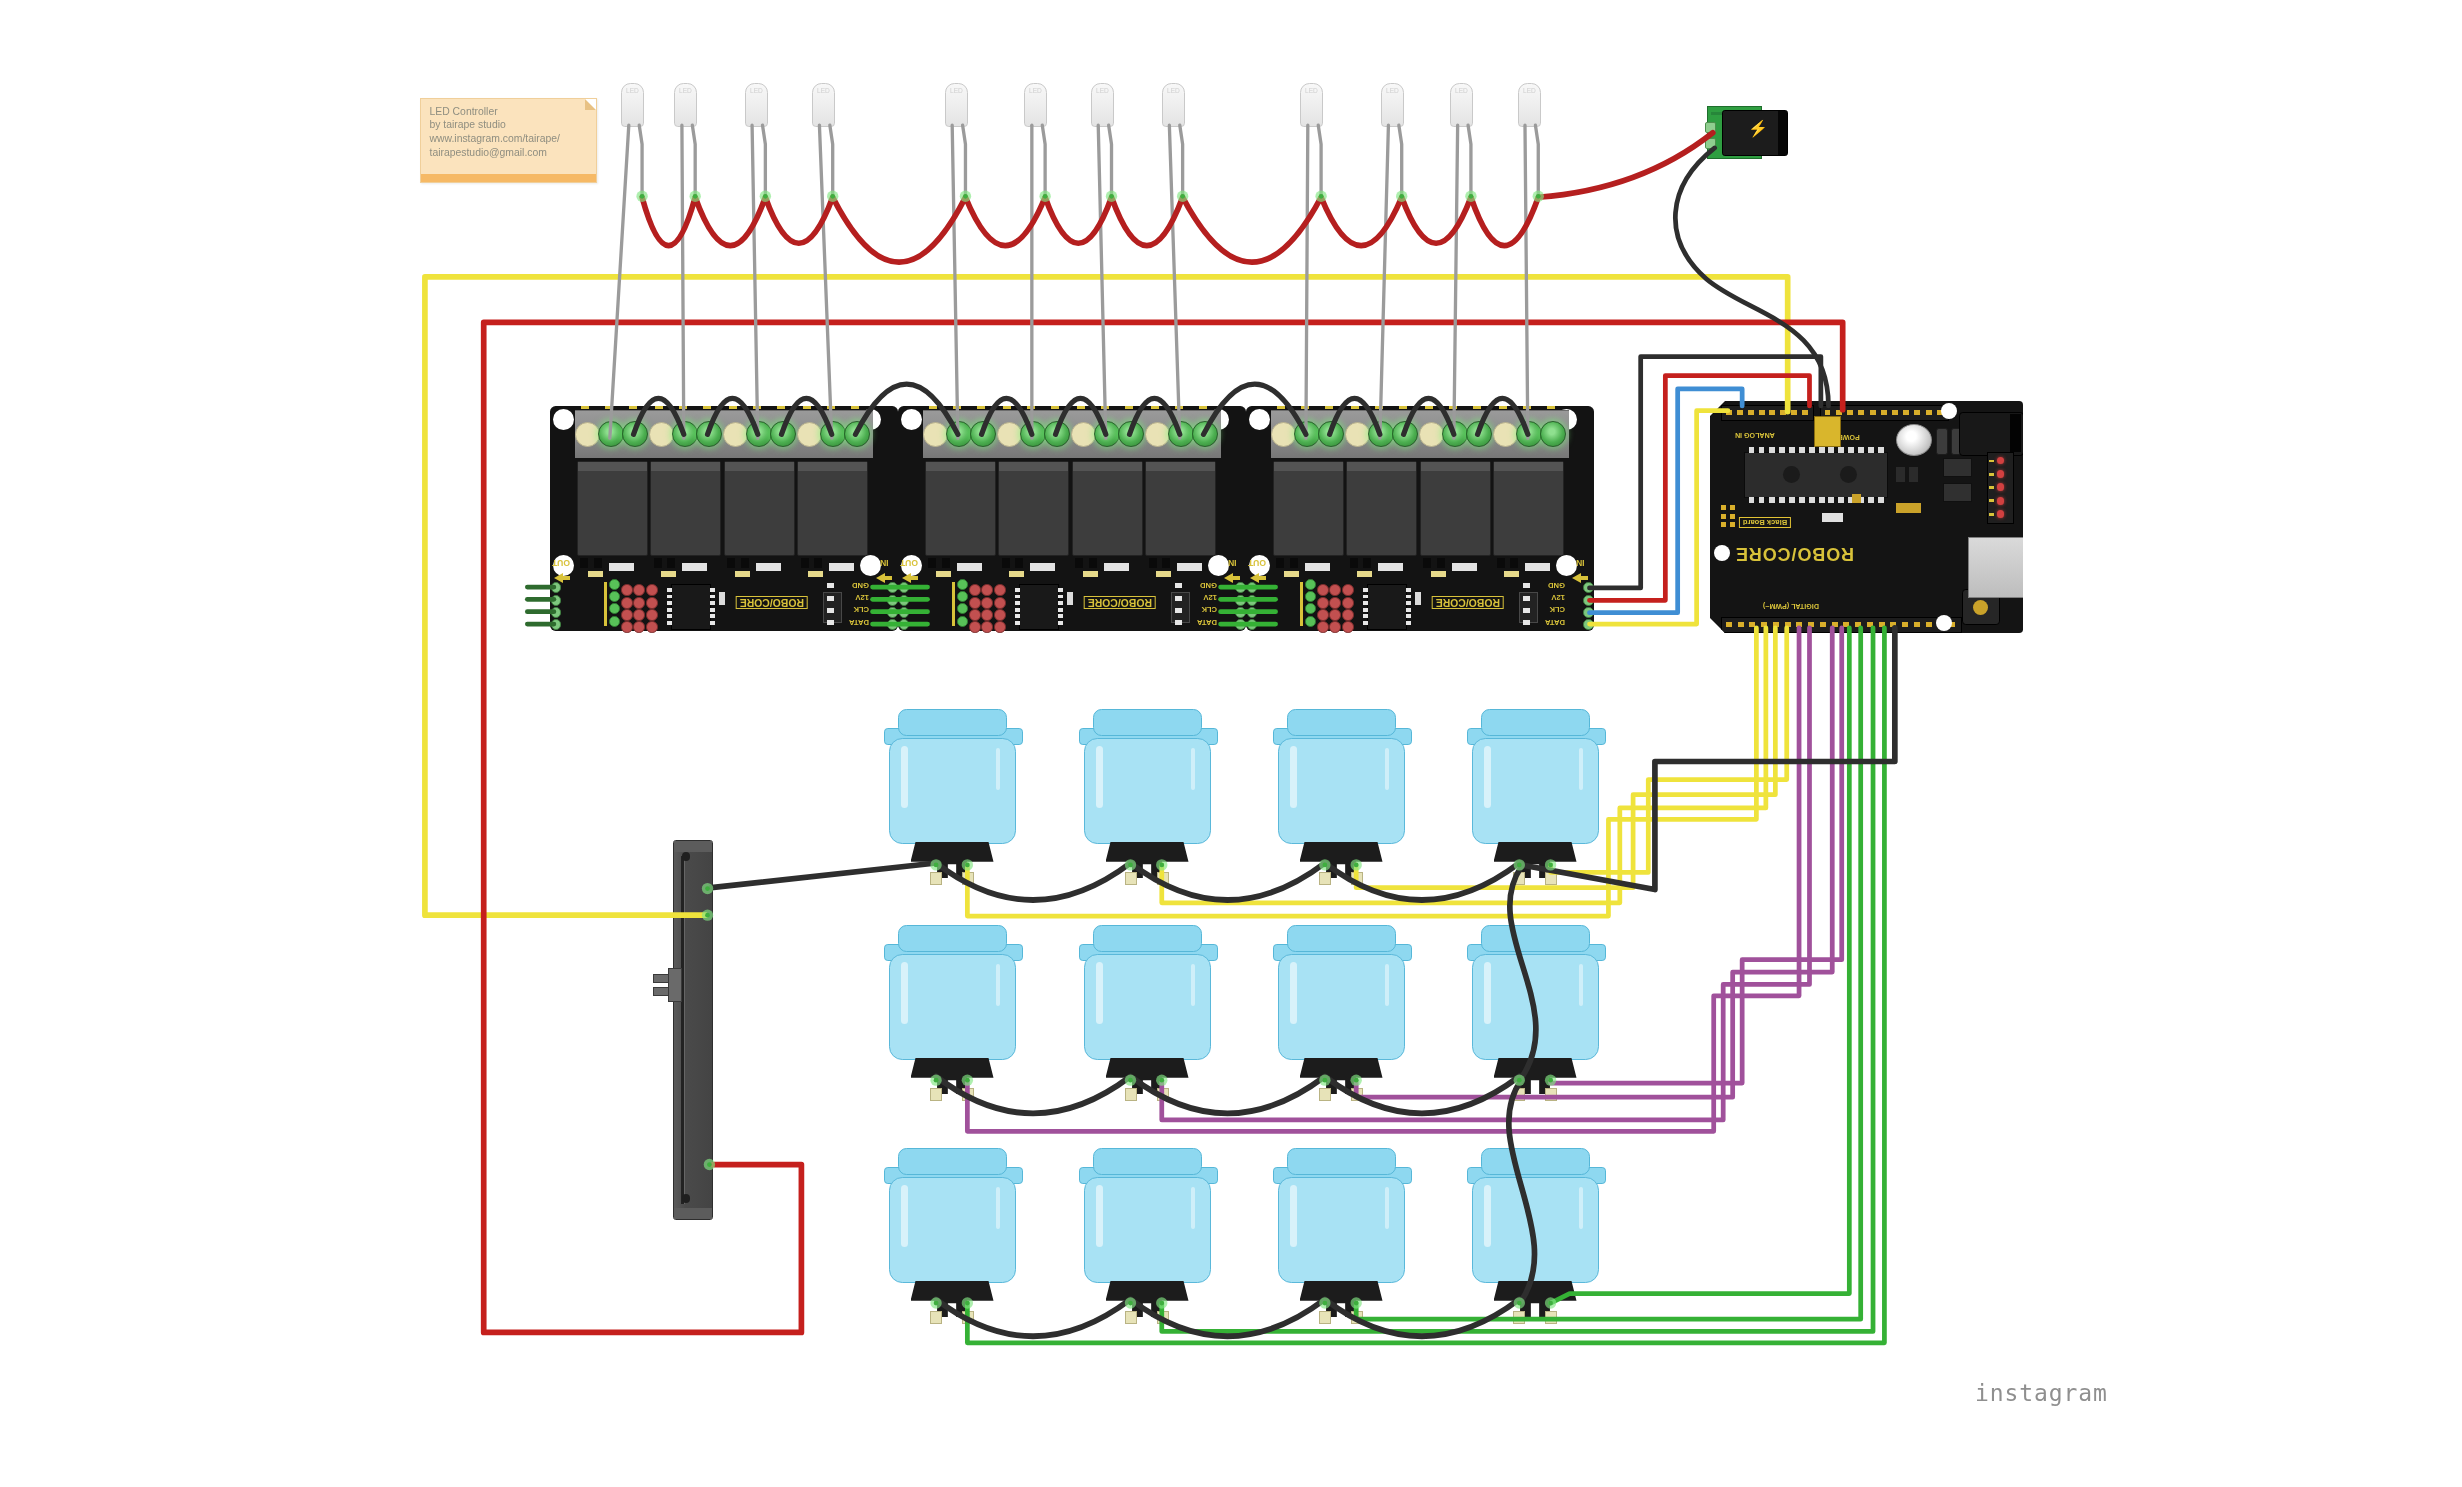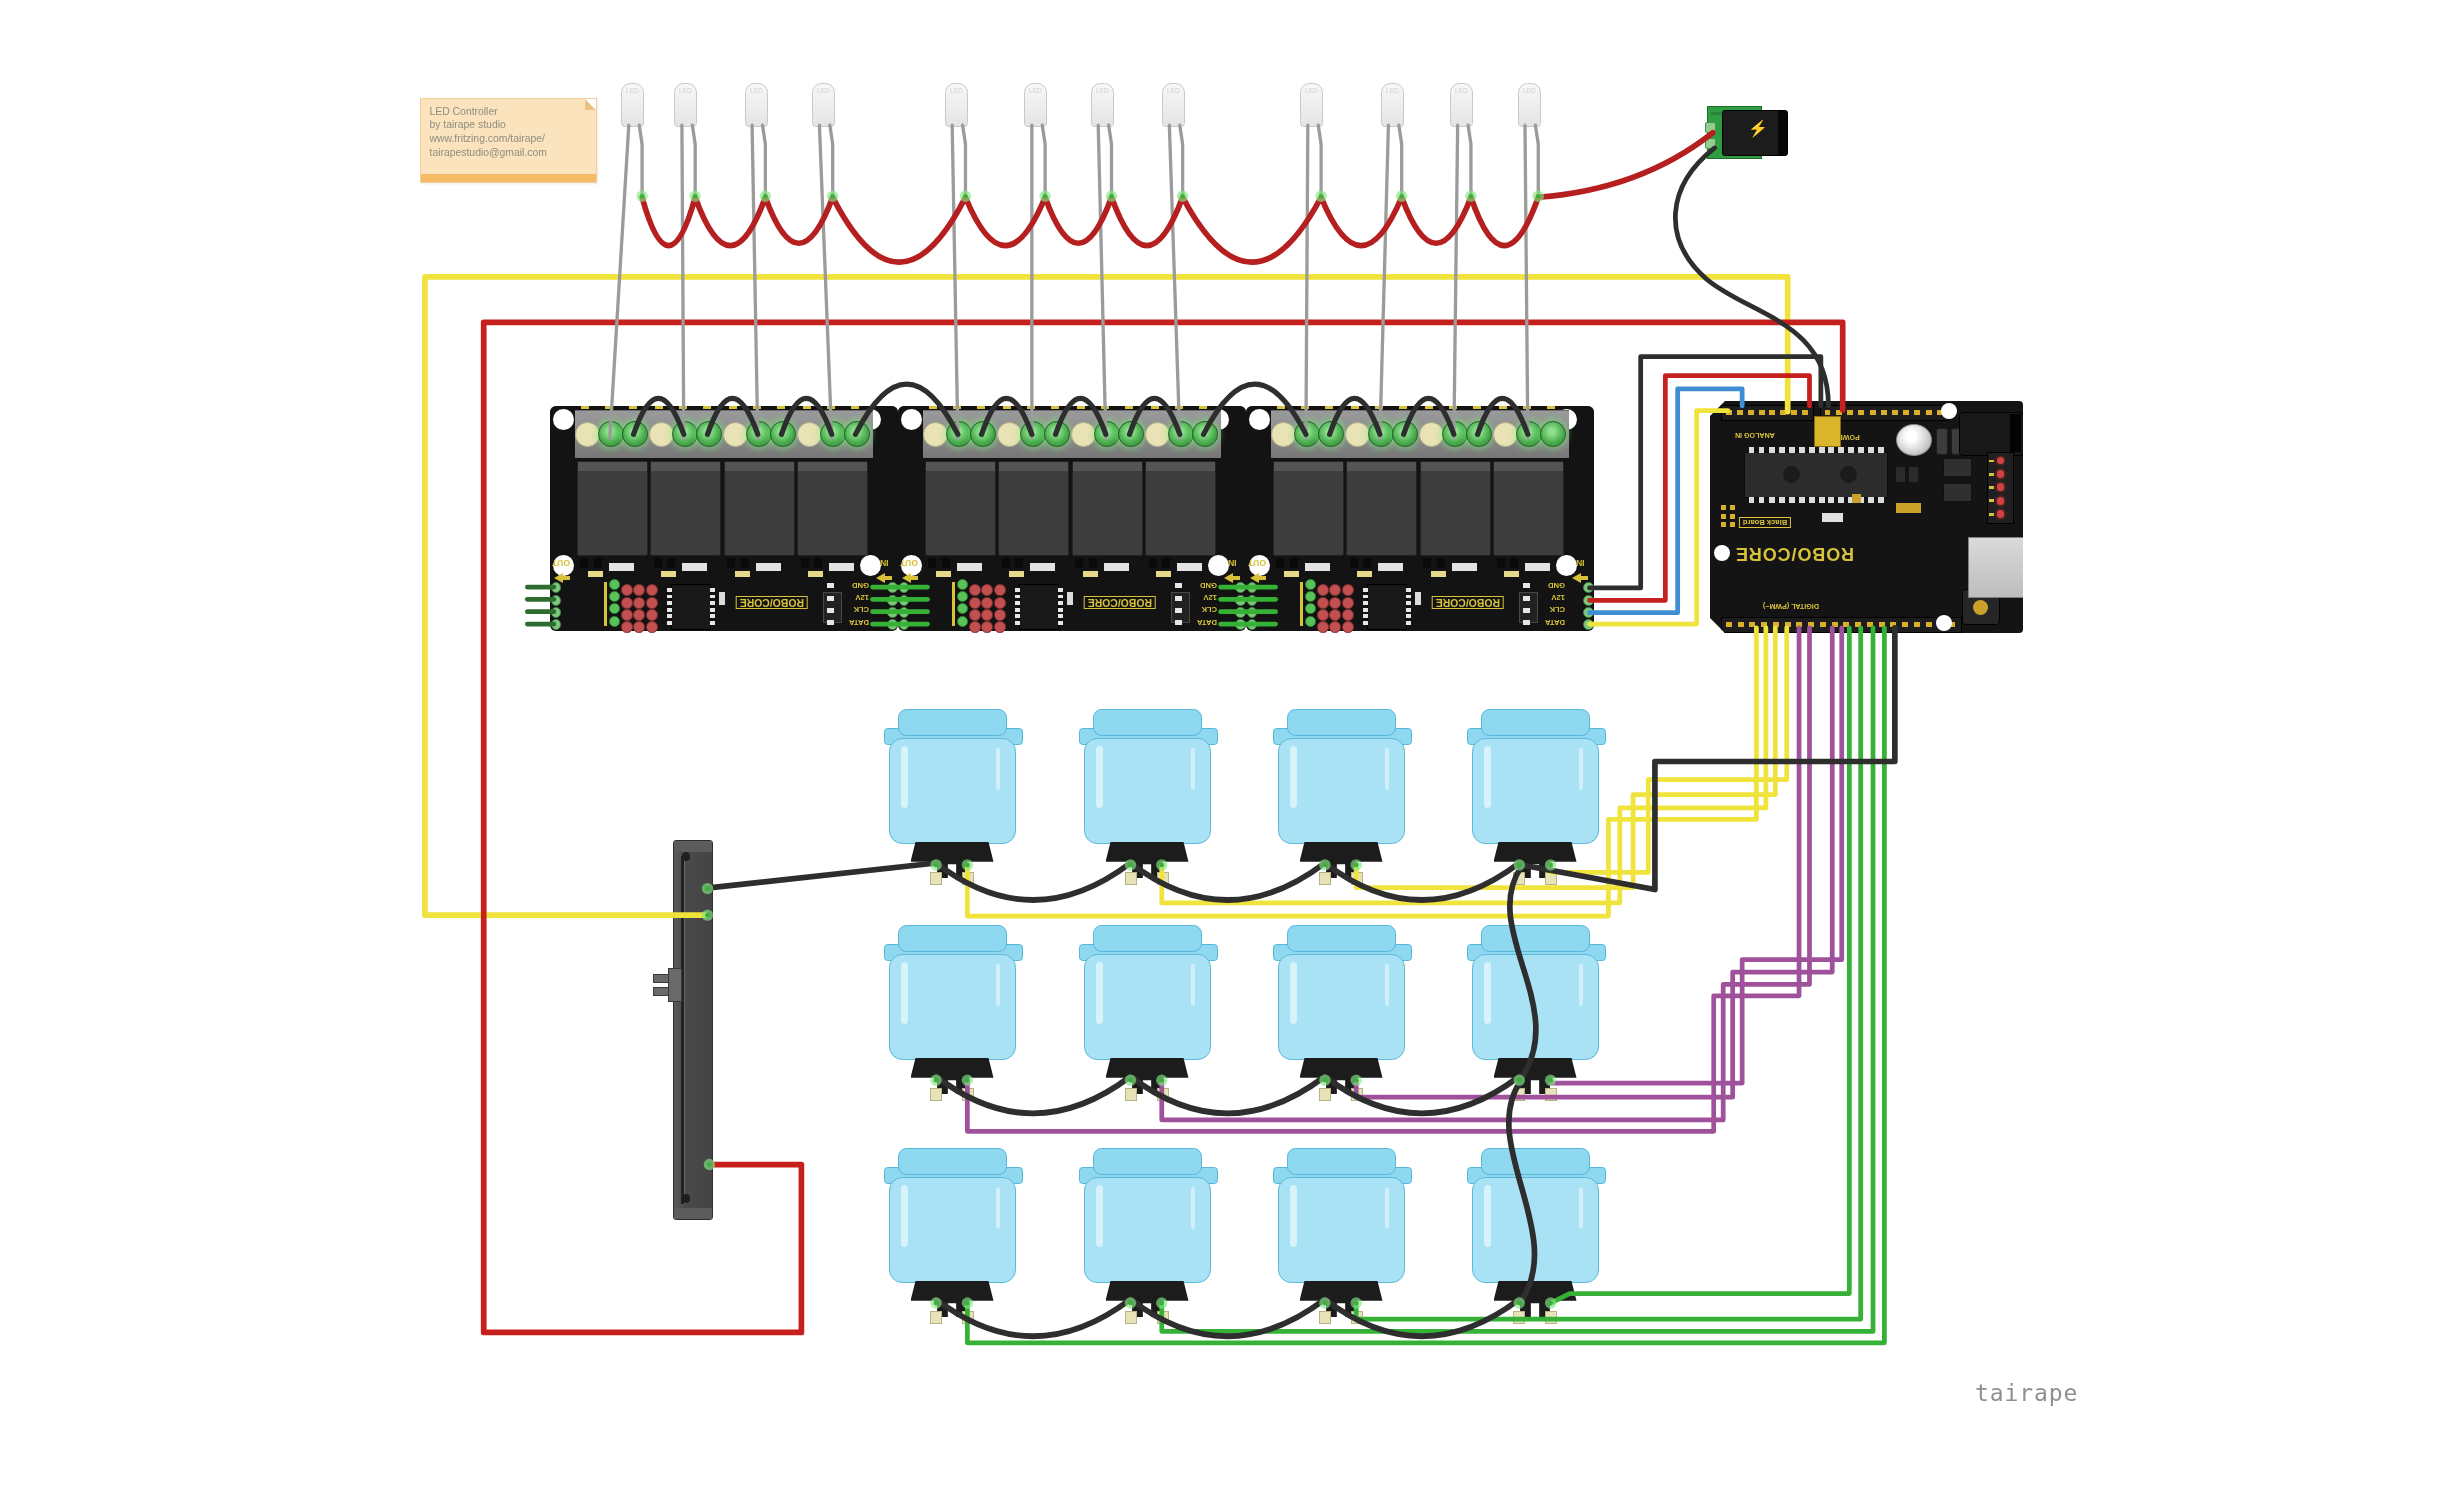--- a/index.html
+++ b/index.html
@@ -78,21 +78,21 @@
 </head>
 <body>
 
 <div class="stage">
 
   <div class="abs note" style="left:420px;top:98px;width:175px;height:83px;">
     <div class="fold"></div>
     <div class="txt">
       <div>LED Controller</div>
       <div>by tairape studio</div>
-      <div>www.fritzing.com/tairape/</div>
+      <div>www.instagram.com/tairape/</div>
       <div>tairapestudio@gmail.com</div>
     </div>
     <div class="bar"></div>
   </div>
 
   <div id="components">
       <div class="abs" style="left:620px;top:83px;width:25px;height:44px;">
         <div class="ledbody" style="left:0.9px;top:0;width:21px;height:42px;">
           <div class="ledlbl" style="">LED</div>
         </div>
@@ -889,15 +889,15 @@
       <circle cx="1622" cy="207" r="6" fill="rgba(130,230,130,0.65)"></circle>
       <circle cx="1622" cy="207" r="2.5" fill="#3fae3f"></circle>
       <circle cx="746" cy="937" r="6" fill="rgba(130,230,130,0.65)"></circle>
       <circle cx="746" cy="937" r="2.5" fill="#3fae3f"></circle>
       <circle cx="746" cy="965" r="6" fill="rgba(130,230,130,0.65)"></circle>
       <circle cx="746" cy="965" r="2.5" fill="#3fae3f"></circle>
       <circle cx="748" cy="1228" r="6" fill="rgba(130,230,130,0.65)"></circle>
       <circle cx="748" cy="1228" r="2.5" fill="#3fae3f"></circle>
     </svg>
 
-  <div class="abs wm" style="left:1975px;top:1380px;">tairape</div>
+  <div class="abs wm" style="left:1975px;top:1380px;">instagram</div>
 </div>
 
 
 </body></html>

